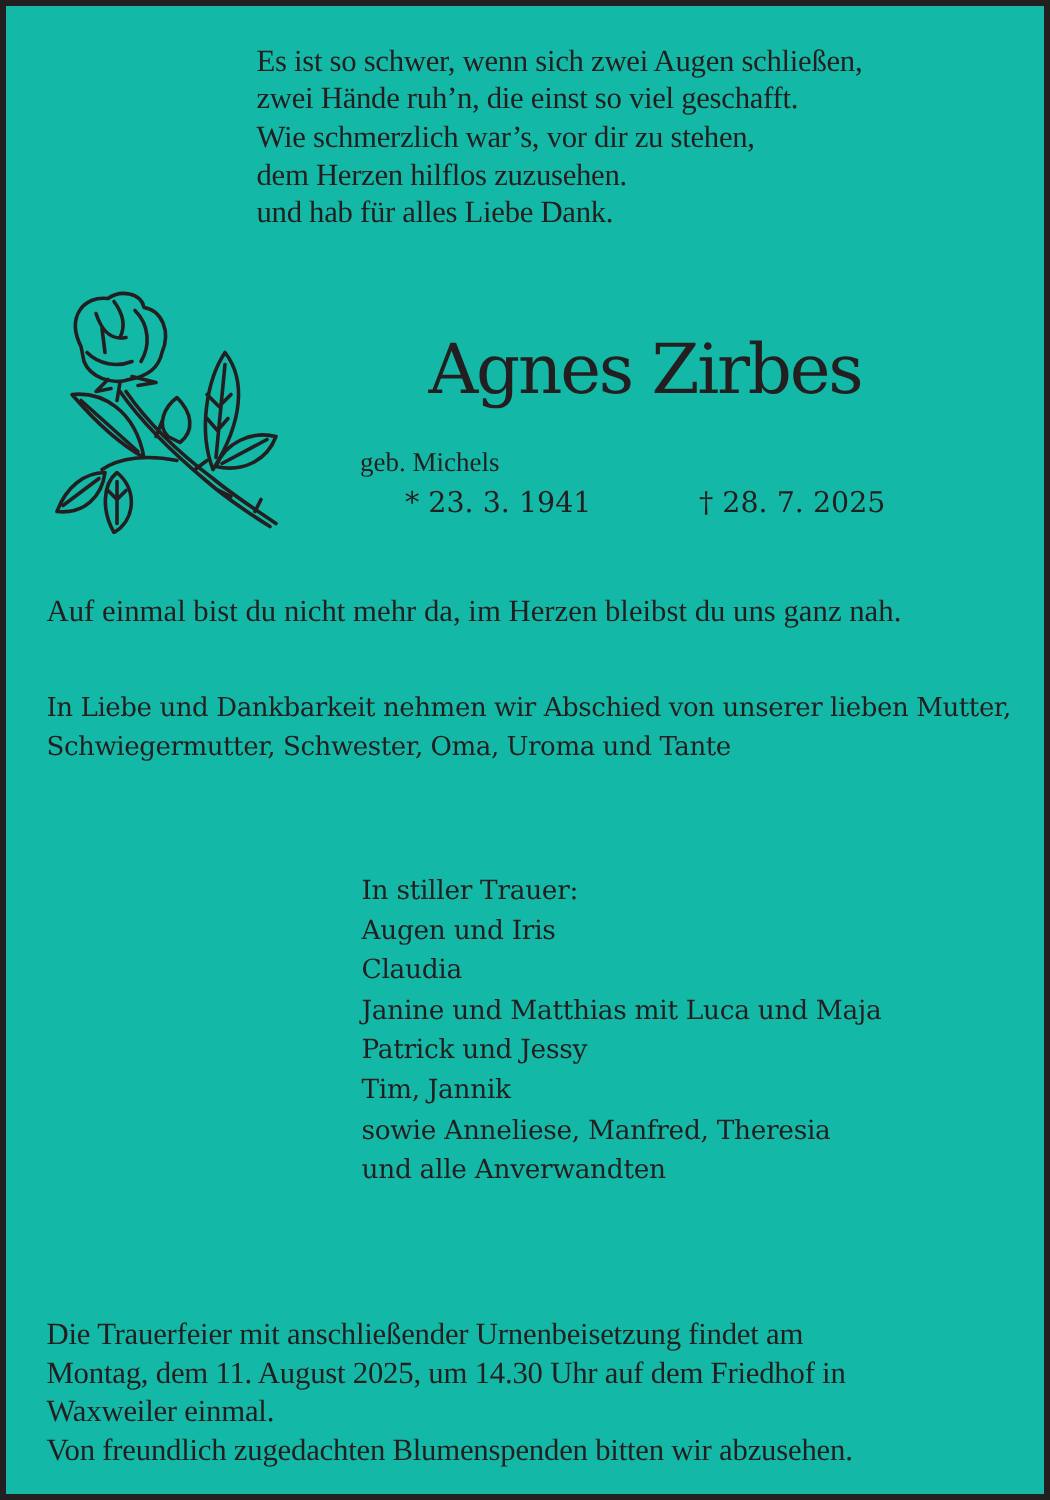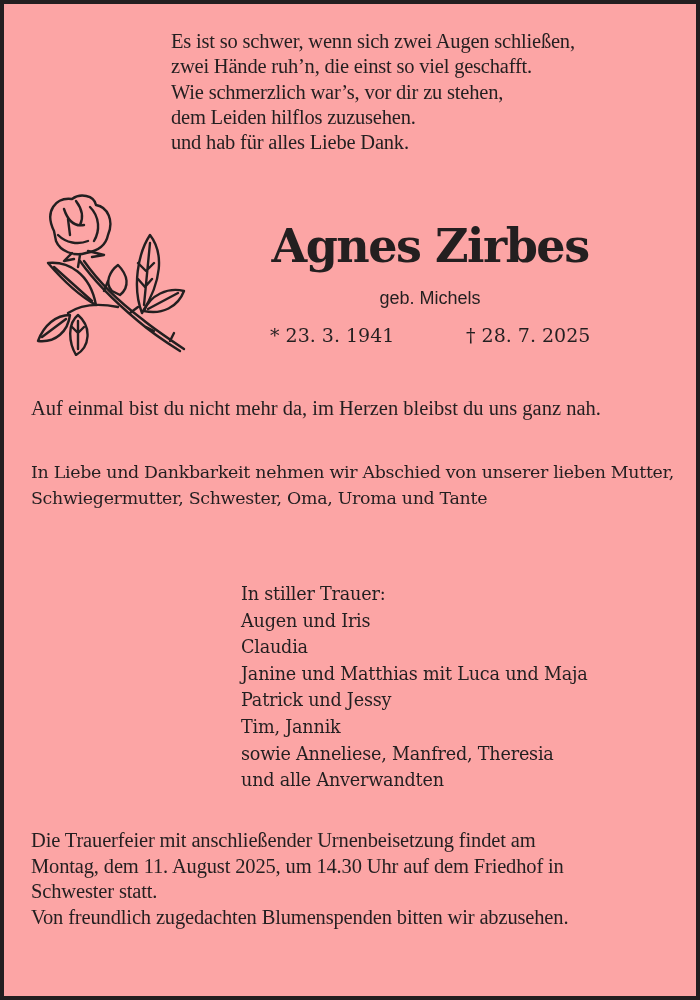--- a/index.html
+++ b/index.html
@@ -1,36 +1,36 @@
 <!DOCTYPE html>
 <html><head>
 <meta charset="utf-8">
 <style>
   html, body { margin: 0; padding: 0; background: #231f20; }
   body { width: 700px; height: 1000px; position: relative; overflow: hidden; }
   .card {
     position: absolute; left: 4px; top: 4px; width: 692px; height: 992px;
-    background: #fca5a5; box-sizing: border-box;
+    background: #14b8a6; box-sizing: border-box;
     font-family: "DejaVu Serif", "Liberation Serif", serif; color: #231f20;
   }
   .poem {
     position: absolute; left: 167px; top: 25px;
     font-family: "Liberation Serif", "DejaVu Serif", serif;
     font-size: 20.5px; line-height: 25.3px; letter-spacing: -0.2px;
   }
   .poem div { white-space: nowrap; }
   .rose { position: absolute; left: 30px; top: 187px; width: 155px; height: 165px; }
   .name {
     position: absolute; left: 236px; top: 212px; width: 380px; text-align: center;
-    font-family: "DejaVu Serif", serif; font-weight: bold; font-size: 46px;
+    font-family: "DejaVu Serif", serif; font-weight: normal; font-size: 46px;
     letter-spacing: -1.5px; line-height: 60px;
   }
   .born-as {
-    position: absolute; left: 236px; top: 282px; width: 380px; text-align: center;
-    font-family: Liberation Sans, sans-serif; font-size: 18px; line-height: 24px;
+    position: absolute; left: 236px; top: 292px; width: 380px; text-align: left;
+    font-family: Liberation Serif, serif; font-size: 18px; line-height: 24px;
   }
   .dates {
     position: absolute; top: 318px; font-family: "DejaVu Serif", serif;
     font-size: 19px; line-height: 26px; white-space: nowrap;
   }
   .date-birth { left: 266px; }
   .date-death { left: 462px; }
   .para {
     position: absolute; left: 27px; width: 650px;
     font-family: "Liberation Serif", "DejaVu Serif", serif;
@@ -41,33 +41,33 @@
   .mourners {
     position: absolute; left: 237px; top: 549px;
     font-family: "DejaVu Serif", serif; font-size: 17.6px; line-height: 26.6px; letter-spacing: -0.2px; margin-top: 28px;
   }
   .mourners div { white-space: nowrap; }
   .address {
     position: absolute; left: 27px; top: 823px; white-space: nowrap;
     font-family: "Liberation Serif", "DejaVu Serif", serif; font-size: 20.5px; line-height: 26px;
   }
   .address b { font-family: "DejaVu Serif", serif; font-size: 17.5px; letter-spacing: -0.6px; }
-  .ceremony { top: 824px; letter-spacing: -0.15px; }
+  .ceremony { top: 874px; letter-spacing: -0.15px; }
   .ceremony div { white-space: nowrap; }
 </style>
 </head>
 <body>
 
 <div class="card">
 
   <div class="poem">
     <div>Es ist so schwer, wenn sich zwei Augen schließen,</div>
     <div>zwei Hände ruh’n, die einst so viel geschafft.</div>
     <div>Wie schmerzlich war’s, vor dir zu stehen,</div>
-    <div>dem Leiden hilflos zuzusehen.</div>
+    <div>dem Herzen hilflos zuzusehen.</div>
     <div>und hab für alles Liebe Dank.</div>
   </div>
 
   <div class="rose">
     <svg width="155" height="165" viewBox="0 0 155 165" fill="none" stroke="#231f20" stroke-width="2.4" stroke-linecap="round" stroke-linejoin="round">
 
       <path d="M20 40 C10 20 22 6 38 8 C46 2 60 4 62 14 C74 16 80 30 74 44 C72 54 64 60 52 62 C40 66 26 60 22 50 Z"></path>
       <path d="M30 18 C34 30 40 36 50 34"></path>
       <path d="M42 10 C48 18 50 26 46 34"></path>
       <path d="M56 16 C66 26 66 40 60 50"></path>
@@ -122,16 +122,16 @@
     <div>Patrick und Jessy</div>
     <div>Tim, Jannik</div>
     <div>sowie Anneliese, Manfred, Theresia</div>
     <div>und alle Anverwandten</div>
   </div>
 
 
   <div class="para ceremony">
     <div>Die Trauerfeier mit anschließender Urnenbeisetzung findet am</div>
     <div>Montag, dem 11. August 2025, um 14.30 Uhr auf dem Friedhof in</div>
-    <div>Schwester statt.</div>
+    <div>Waxweiler einmal.</div>
     <div>Von freundlich zugedachten Blumenspenden bitten wir abzusehen.</div>
   </div>
 </div>
 
 </body></html>

